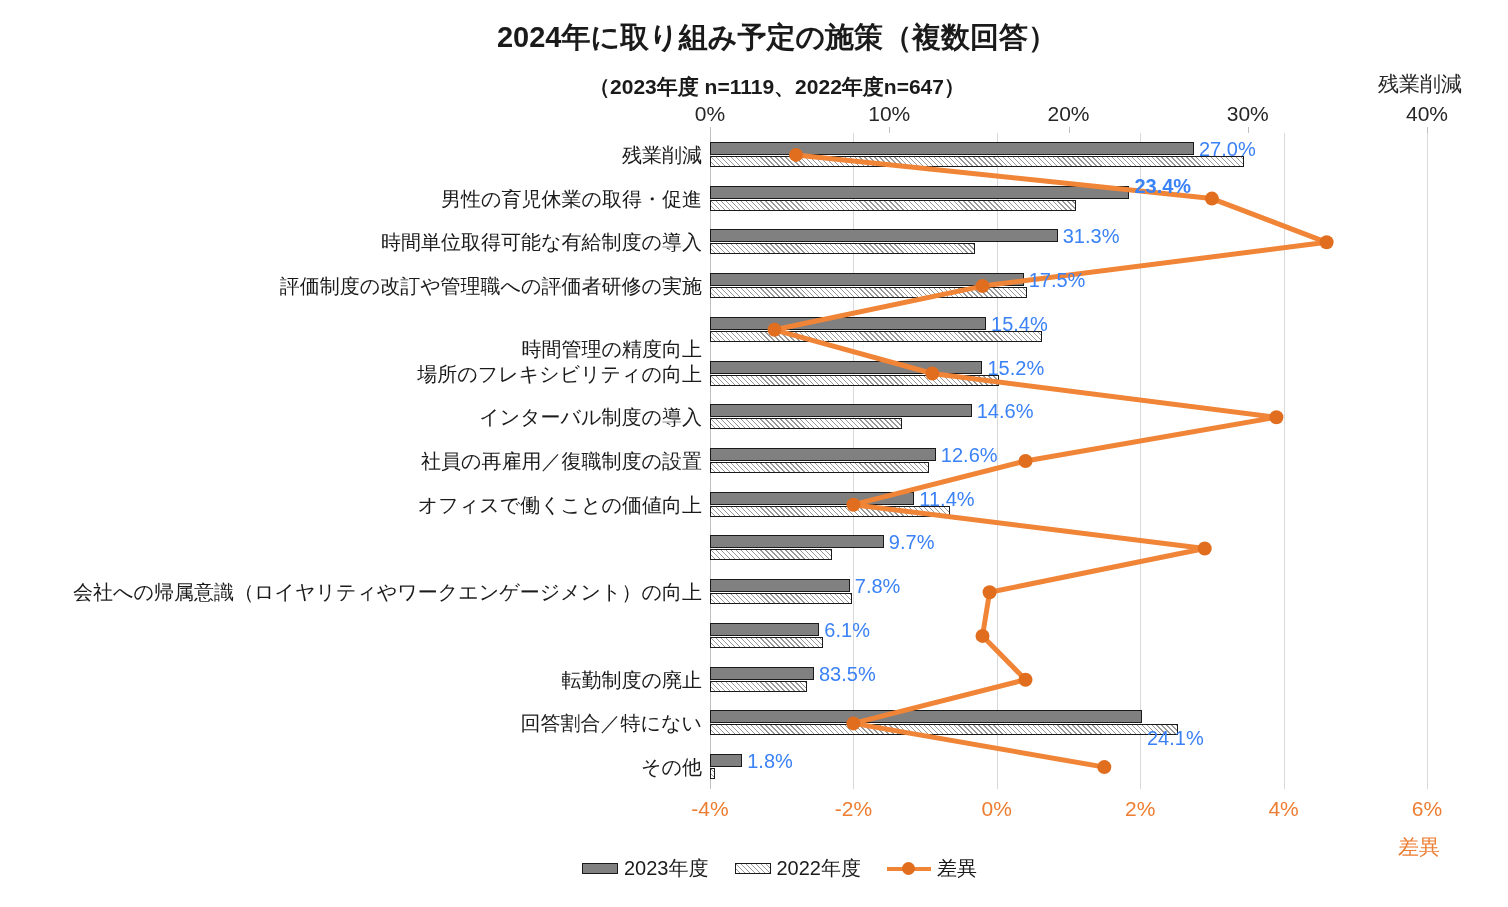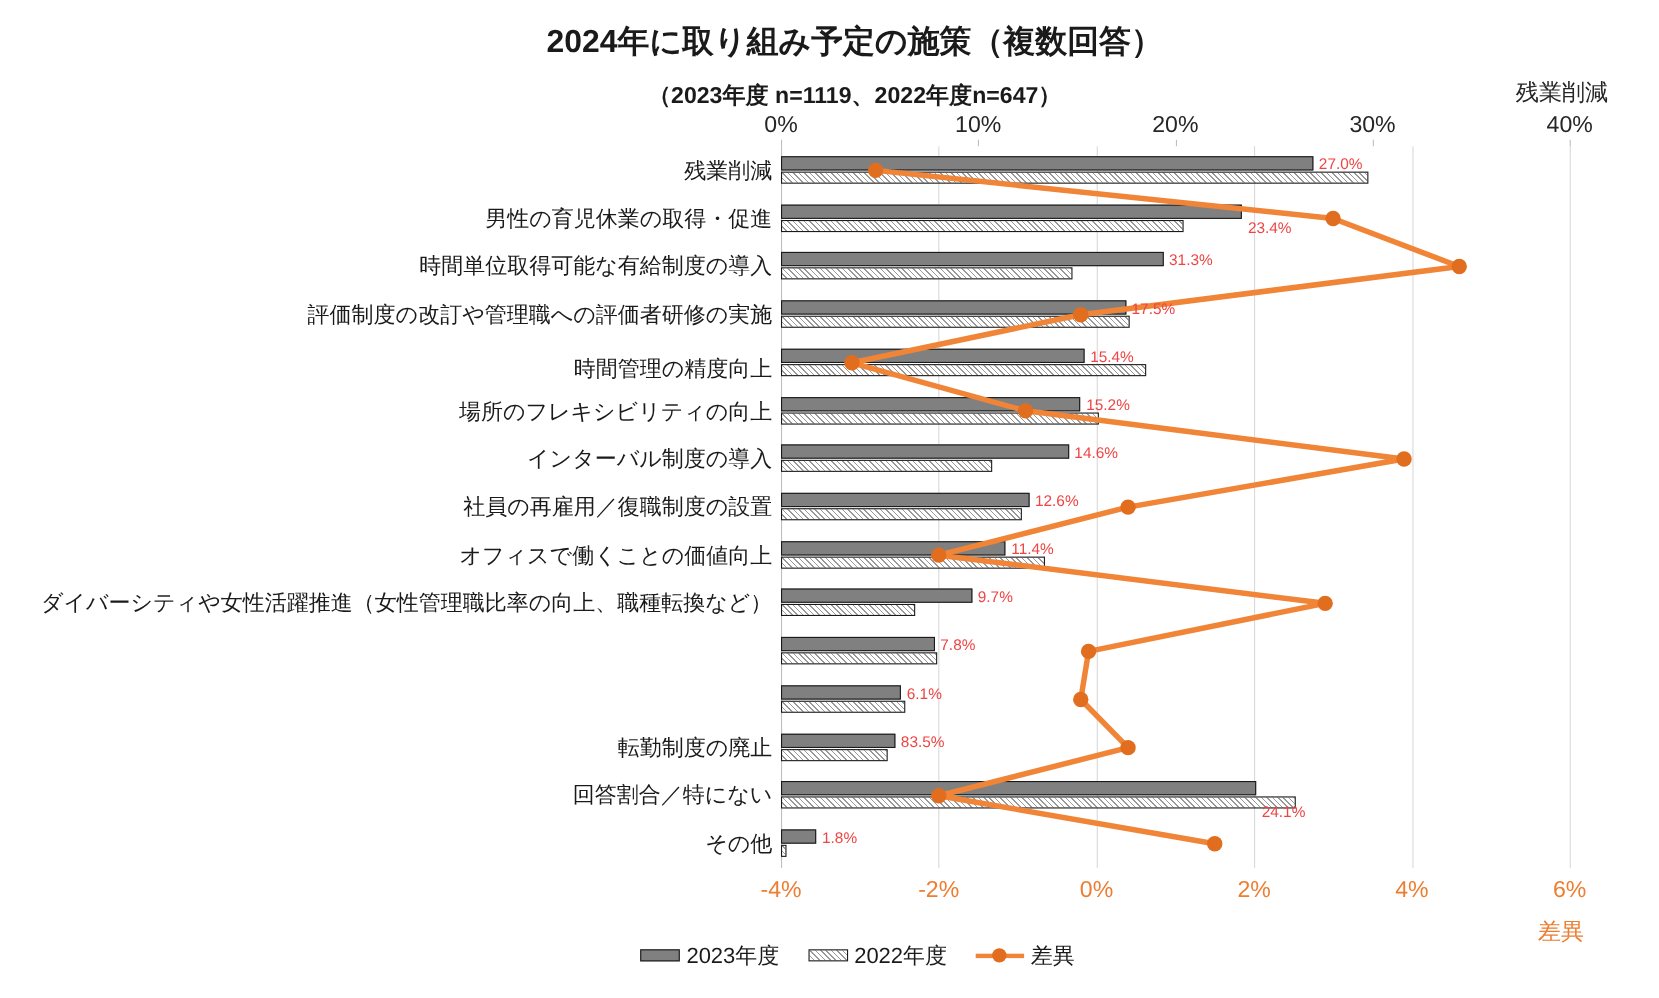--- a/index.html
+++ b/index.html
@@ -13,21 +13,21 @@
   #top-axis-title{top:70px;left:1310px;width:152px;text-align:right;font-size:21px;white-space:nowrap;color:#262626;}
   #bottom-axis-title{top:833px;left:1398px;font-size:21px;white-space:nowrap;color:var(--orange);}
   .gridline{position:absolute;width:1px;background:var(--grid);}
   .axisline{position:absolute;width:1px;background:#bfbfbf;}
   .toptick{position:absolute;width:1px;height:6px;background:#bfbfbf;}
   .tick-label-top{position:absolute;transform:translateX(-50%);font-size:21px;color:#262626;white-space:nowrap;}
   .tick-label-bottom{position:absolute;transform:translateX(-50%);font-size:21px;color:var(--orange);white-space:nowrap;}
   .cat-label{position:absolute;right:806px;transform:translateY(-50%);font-size:20px;color:#1a1a1a;white-space:nowrap;text-align:right;}
   .bar2023{position:absolute;background:var(--bar);border:1px solid #1a1a1a;box-sizing:border-box;height:13px;}
   .bar2022{position:absolute;background:repeating-linear-gradient(45deg,#fff 0px,#fff 2.5px,#999 2.5px,#999 3.5px);border:1px solid #1a1a1a;box-sizing:border-box;height:11px;}
-  .bar-label{position:absolute;transform:translateY(-50%);font-size:14px;color:#ef4444;white-space:nowrap;z-index:6;}
+  .bar-label{position:absolute;transform:translateY(-50%);font-size:20px;color:#3b82f6;white-space:nowrap;z-index:6;}
   #line-svg{position:absolute;z-index:5;overflow:visible;}
   #legend{top:855px;left:582px;display:flex;align-items:center;gap:26px;}
   .legend-item{display:flex;align-items:center;gap:6px;}
   .legend-label{font-size:20px;color:#1a1a1a;white-space:nowrap;}
   .sw-solid{width:36px;height:11px;background:var(--bar);border:1px solid #1a1a1a;box-sizing:border-box;}
   .sw-hatch{width:36px;height:11px;background:repeating-linear-gradient(45deg,#fff 0px,#fff 2.5px,#999 2.5px,#999 3.5px);border:1px solid #1a1a1a;box-sizing:border-box;}
   .sw-line{position:relative;width:44px;height:15px;}
   .sw-line .ln{position:absolute;left:0;top:6px;width:44px;height:4px;background:var(--line);}
   .sw-line .dt{position:absolute;left:15px;top:1px;width:13px;height:13px;border-radius:50%;background:var(--marker);}
 </style>
@@ -86,38 +86,38 @@
     <div class="bar2022" style="left: 710px; top: 155.867px; width: 534.165px;"></div>
     <div class="cat-label" style="top: 198.6px;">男性の育児休業の取得・促進</div>
     <div class="bar2023" style="left: 710px; top: 185.6px; width: 419.445px;"></div>
     <div class="bar2022" style="left: 710px; top: 199.6px; width: 365.67px;"></div>
     <div class="cat-label" style="top: 242.333px;">時間単位取得可能な有給制度の導入</div>
     <div class="bar2023" style="left: 710px; top: 229.333px; width: 347.745px;"></div>
     <div class="bar2022" style="left: 710px; top: 243.333px; width: 265.29px;"></div>
     <div class="cat-label" style="top: 286.067px;">評価制度の改訂や管理職への評価者研修の実施</div>
     <div class="bar2023" style="left: 710px; top: 273.067px; width: 313.688px;"></div>
     <div class="bar2022" style="left: 710px; top: 287.067px; width: 317.272px;"></div>
-    <div class="cat-label" style="top: 335px;">時間管理の精度向上</div>
+    <div class="cat-label" style="top: 349px;">時間管理の精度向上</div>
     <div class="bar2023" style="left: 710px; top: 316.8px; width: 276.045px;"></div>
     <div class="bar2022" style="left: 710px; top: 330.8px; width: 331.612px;"></div>
     <div class="cat-label" style="top: 373.533px;">場所のフレキシビリティの向上</div>
     <div class="bar2023" style="left: 710px; top: 360.533px; width: 272.46px;"></div>
     <div class="bar2022" style="left: 710px; top: 374.533px; width: 288.592px;"></div>
     <div class="cat-label" style="top: 417.267px;">インターバル制度の導入</div>
     <div class="bar2023" style="left: 710px; top: 404.267px; width: 261.705px;"></div>
     <div class="bar2022" style="left: 710px; top: 418.267px; width: 191.798px;"></div>
     <div class="cat-label" style="top: 461px;">社員の再雇用／復職制度の設置</div>
     <div class="bar2023" style="left: 710px; top: 448px; width: 225.855px;"></div>
     <div class="bar2022" style="left: 710px; top: 462px; width: 218.685px;"></div>
     <div class="cat-label" style="top: 504.733px;">オフィスで働くことの価値向上</div>
     <div class="bar2023" style="left: 710px; top: 491.733px; width: 204.345px;"></div>
     <div class="bar2022" style="left: 710px; top: 505.733px; width: 240.195px;"></div>
-    <div class="cat-label" style="top: 548.467px;">ダイバーシティや女性活躍推進（女性管理職比率の向上、職種転換など）</div>
     <div class="bar2023" style="left: 710px; top: 535.467px; width: 173.872px;"></div>
     <div class="bar2022" style="left: 710px; top: 549.467px; width: 121.89px;"></div>
+    <div class="cat-label" style="top: 592.2px;">会社への帰属意識（ロイヤリティやワークエンゲージメント）の向上</div>
     <div class="bar2023" style="left: 710px; top: 579.2px; width: 139.815px;"></div>
     <div class="bar2022" style="left: 710px; top: 593.2px; width: 141.607px;"></div>
     <div class="bar2023" style="left: 710px; top: 622.933px; width: 109.342px;"></div>
     <div class="bar2022" style="left: 710px; top: 636.933px; width: 112.927px;"></div>
     <div class="cat-label" style="top: 679.667px;">転勤制度の廃止</div>
     <div class="bar2023" style="left: 710px; top: 666.667px; width: 103.965px;"></div>
     <div class="bar2022" style="left: 710px; top: 680.667px; width: 96.795px;"></div>
     <div class="cat-label" style="top: 723.4px;">回答割合／特にない</div>
     <div class="bar2023" style="left: 710px; top: 710.4px; width: 431.993px;"></div>
     <div class="bar2022" style="left: 710px; top: 724.4px; width: 467.842px;"></div>
@@ -136,21 +136,21 @@
       <circle cx="1025.5" cy="461.0" r="7" fill="#e06e1e"></circle>
       <circle cx="853.4" cy="504.7" r="7" fill="#e06e1e"></circle>
       <circle cx="1204.7" cy="548.5" r="7" fill="#e06e1e"></circle>
       <circle cx="989.6" cy="592.2" r="7" fill="#e06e1e"></circle>
       <circle cx="982.5" cy="635.9" r="7" fill="#e06e1e"></circle>
       <circle cx="1025.5" cy="679.7" r="7" fill="#e06e1e"></circle>
       <circle cx="853.4" cy="723.4" r="7" fill="#e06e1e"></circle>
       <circle cx="1104.3" cy="767.1" r="7" fill="#e06e1e"></circle>
     </svg>
     <div class="bar-label" style="left: 1198.97px; top: 148.867px;">27.0%</div>
-    <div class="bar-label" style="left: 1134.44px; top: 207px;">23.4%</div>
+    <div class="bar-label" style="left: 1134.44px; top: 186px; font-weight: bold;">23.4%</div>
     <div class="bar-label" style="left: 1062.74px; top: 236.333px;">31.3%</div>
     <div class="bar-label" style="left: 1028.69px; top: 280.067px;">17.5%</div>
     <div class="bar-label" style="left: 991.045px; top: 323.8px;">15.4%</div>
     <div class="bar-label" style="left: 987.46px; top: 367.533px;">15.2%</div>
     <div class="bar-label" style="left: 976.705px; top: 411.267px;">14.6%</div>
     <div class="bar-label" style="left: 940.855px; top: 455px;">12.6%</div>
     <div class="bar-label" style="left: 919.345px; top: 498.733px;">11.4%</div>
     <div class="bar-label" style="left: 888.872px; top: 542.467px;">9.7%</div>
     <div class="bar-label" style="left: 854.815px; top: 586.2px;">7.8%</div>
     <div class="bar-label" style="left: 824.342px; top: 629.933px;">6.1%</div>

